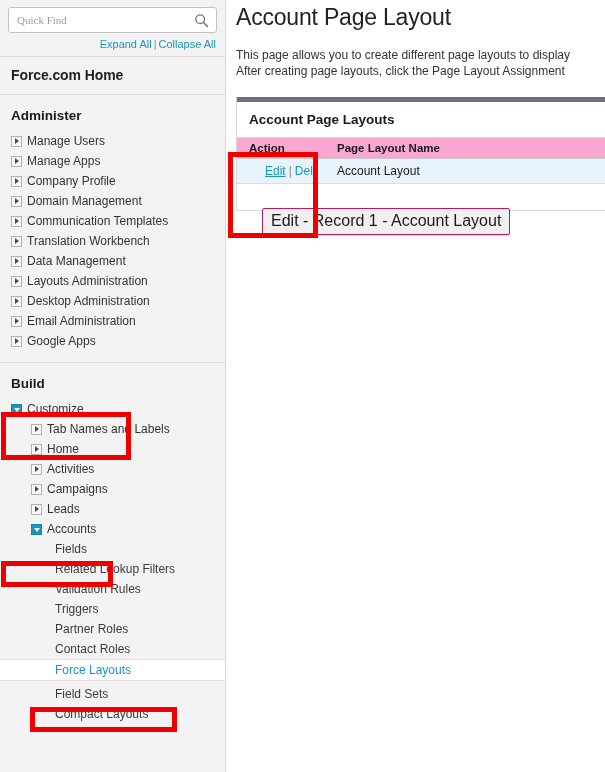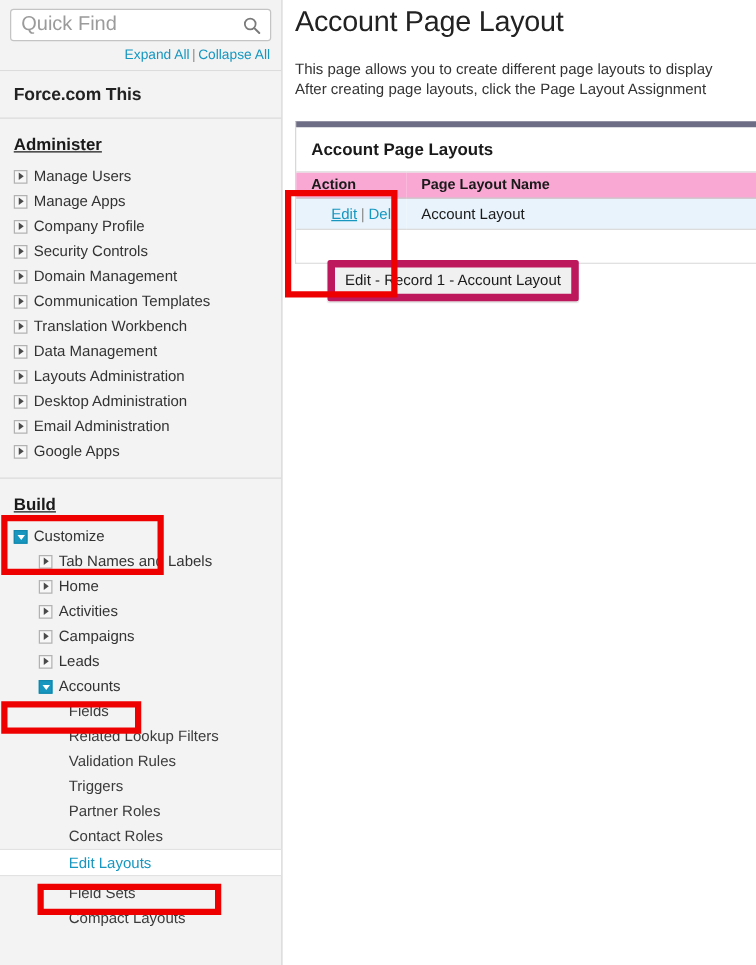--- a/index.html
+++ b/index.html
@@ -40,22 +40,22 @@
     background: #ffffff;
     border: 1px solid #c4c4c4;
     border-radius: 3px;
     display: flex;
     align-items: center;
   }
   .qf-input {
     border: 0;
     outline: none;
     background: transparent;
-    font-family: Liberation Sans, sans-serif;
-    font-size: 16px;
+    font-family: Liberation Serif, serif;
+    font-size: 11px;
     color: #8a8a8a;
     padding: 0 26px 0 8px;
     width: 100%;
     height: 22px;
   }
   .qf-input::placeholder { color: #9b9b9b; opacity: 1; }
   .qf-icon {
     position: absolute;
     right: 6px; top: 3px;
     width: 18px; height: 18px;
@@ -88,21 +88,20 @@
     color: #222;
     background: #f3f3f3;
     letter-spacing: -0.1px;
   }
 
   .sec-head {
     padding: 13px 0 8px 11px;
     font-size: 13.5px;
     font-weight: bold;
     color: #1a1a1a;
-    text-decoration: underline;
   }
 
   .nav-item {
     display: flex;
     align-items: center;
     height: 20px;
     padding-left: 11px;
     font-size: 12px;
     color: #333;
     white-space: nowrap;
@@ -238,23 +237,23 @@
   .tbl-footer {
     height: 26px;
     background: #ffffff;
   }
 
   
   .tooltip {
     position: absolute;
     left: 35px; top: 208px;
     background: #f0f0f0;
-    border: 6px solid #be185d;
+    border: 1px solid #be185d;
     border-radius: 2px;
-    font-size: 12px;
+    font-size: 16px;
     color: #1a1a1a;
     padding: 3px 8px 4px 8px;
     white-space: nowrap;
     box-shadow: 0 1px 1px rgba(0,0,0,0.12);
   }
 
   
   .redbox {
     position: absolute;
     border: 5px solid #ee0000;
@@ -280,41 +279,37 @@
         </span>
       </div>
     </div>
 
     <div class="expand-row">
       <a href="#">Expand All</a><span class="expand-sep">|</span><a href="#">Collapse All</a>
     </div>
 
     <div class="side-sep"></div>
 
-    <div class="fc-home">Force.com This</div>
+    <div class="fc-home">Force.com Home</div>
 
     <div class="side-sep"></div>
 
     <div class="sec-head">Administer</div>
 
     <div class="nav-item">
       <span class="tri collapsed"></span>
       <span class="nav-label">Manage Users</span>
     </div>
     <div class="nav-item">
       <span class="tri collapsed"></span>
       <span class="nav-label">Manage Apps</span>
     </div>
     <div class="nav-item">
       <span class="tri collapsed"></span>
       <span class="nav-label">Company Profile</span>
-    </div>
-    <div class="nav-item">
-      <span class="tri collapsed"></span>
-      <span class="nav-label">Security Controls</span>
     </div>
     <div class="nav-item">
       <span class="tri collapsed"></span>
       <span class="nav-label">Domain Management</span>
     </div>
     <div class="nav-item">
       <span class="tri collapsed"></span>
       <span class="nav-label">Communication Templates</span>
     </div>
     <div class="nav-item">
@@ -387,21 +382,21 @@
     <div class="nav-item lvl3">
       <span class="nav-label">Triggers</span>
     </div>
     <div class="nav-item lvl3">
       <span class="nav-label">Partner Roles</span>
     </div>
     <div class="nav-item lvl3">
       <span class="nav-label">Contact Roles</span>
     </div>
     <div class="nav-item lvl3 active">
-      <span class="nav-label">Edit Layouts</span>
+      <span class="nav-label">Force Layouts</span>
     </div>
     <div class="nav-item lvl3" style="margin-top:3px">
       <span class="nav-label">Field Sets</span>
     </div>
     <div class="nav-item lvl3">
       <span class="nav-label">Compact Layouts</span>
     </div>
 
   </div>
 

